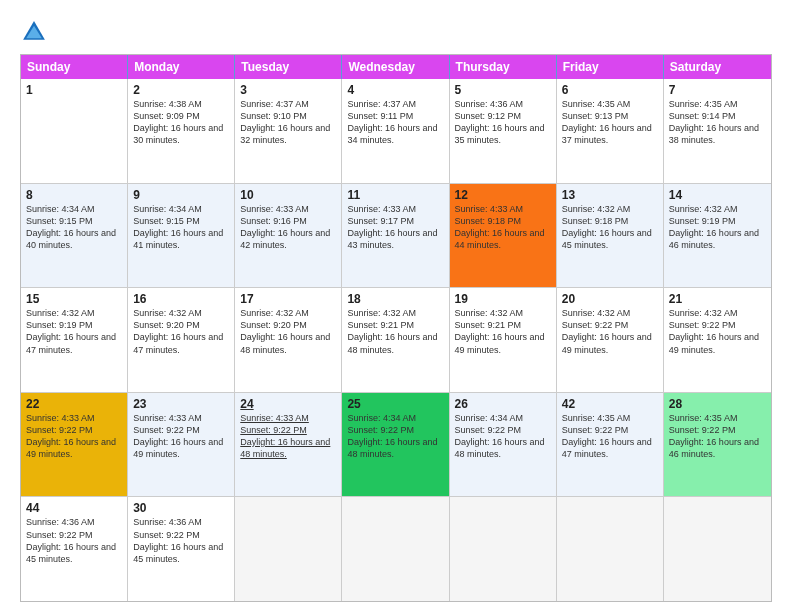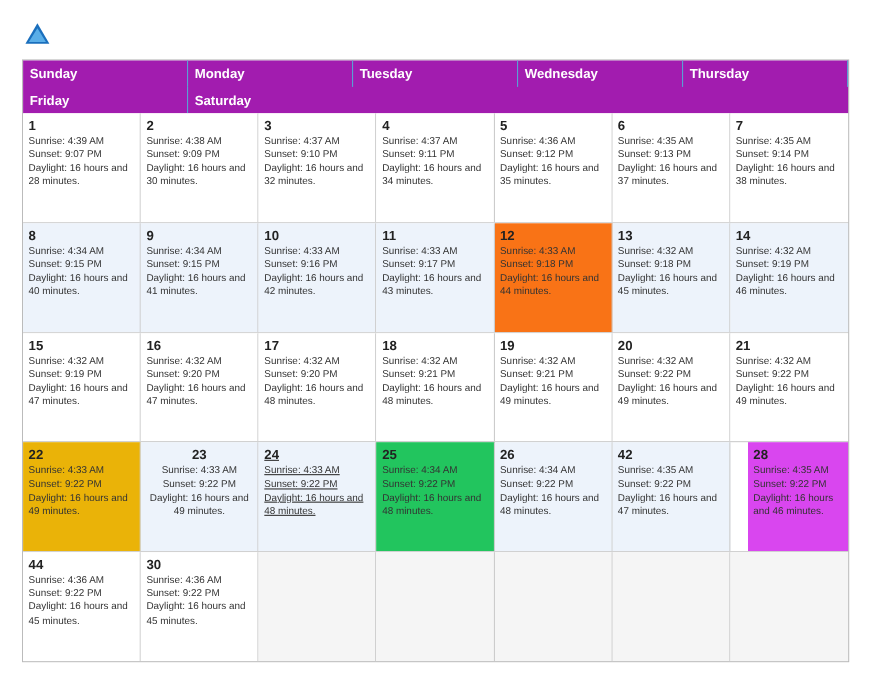--- a/index.html
+++ b/index.html
@@ -59,22 +59,22 @@
       margin-top: 2px;
     }
     .calendar {
       flex: 1;
       display: flex;
       flex-direction: column;
       border: 1px solid #bbb;
     }
     .cal-header-row {
       display: grid;
-      grid-template-columns: repeat(5, 1fr);
-      background: #a21caf;
+      grid-template-columns: repeat(7, 1fr);
+      background: #d946ef;
     }
     .cal-header-cell {
       color: #fff;
       font-size: 12px;
       font-weight: bold;
       text-align: left;
       padding: 5px 6px;
       border-right: 1px solid #5a9fd4;
     }
     .cal-header-cell:last-child { border-right: none; }
@@ -147,21 +147,20 @@
         <div class="cal-header-cell">Tuesday</div>
         <div class="cal-header-cell">Wednesday</div>
         <div class="cal-header-cell">Thursday</div>
         <div class="cal-header-cell">Friday</div>
         <div class="cal-header-cell">Saturday</div>
       </div>
     <div class="cal-body">
     <div class="cal-week">
           <div class="cal-cell">
             <span class="day-number">1</span>
-            <div class="cell-text">Sunrise: 4:39 AM<br>Sunset: 9:07 PM<br>Daylight: 16 hours and 28 minutes.</div>
           </div>
           <div class="cal-cell">
             <span class="day-number">2</span>
             <div class="cell-text">Sunrise: 4:38 AM<br>Sunset: 9:09 PM<br>Daylight: 16 hours and 30 minutes.</div>
           </div>
           <div class="cal-cell">
             <span class="day-number">3</span>
             <div class="cell-text">Sunrise: 4:37 AM<br>Sunset: 9:10 PM<br>Daylight: 16 hours and 32 minutes.</div>
           </div>
           <div class="cal-cell">
@@ -239,41 +238,41 @@
           <div class="cal-cell">
             <span class="day-number">21</span>
             <div class="cell-text">Sunrise: 4:32 AM<br>Sunset: 9:22 PM<br>Daylight: 16 hours and 49 minutes.</div>
           </div>
         </div>
         <div class="cal-week">
           <div class="cal-cell" style="background: #eab308;">
             <span class="day-number">22</span>
             <div class="cell-text">Sunrise: 4:33 AM<br>Sunset: 9:22 PM<br>Daylight: 16 hours and 49 minutes.</div>
           </div>
-          <div class="cal-cell" style="background: rgb(237, 243, 251); text-align: center;">
+          <div class="cal-cell" style="background: rgb(237, 243, 251);">
             <span class="day-number">23</span>
             <div class="cell-text">Sunrise: 4:33 AM<br>Sunset: 9:22 PM<br>Daylight: 16 hours and 49 minutes.</div>
           </div>
           <div class="cal-cell" style="background: rgb(237, 243, 251); text-decoration: underline;">
             <span class="day-number">24</span>
             <div class="cell-text">Sunrise: 4:33 AM<br>Sunset: 9:22 PM<br>Daylight: 16 hours and 48 minutes.</div>
           </div>
           <div class="cal-cell" style="background: #22c55e;">
             <span class="day-number">25</span>
             <div class="cell-text">Sunrise: 4:34 AM<br>Sunset: 9:22 PM<br>Daylight: 16 hours and 48 minutes.</div>
           </div>
           <div class="cal-cell" style="background: rgb(237, 243, 251);">
             <span class="day-number">26</span>
             <div class="cell-text">Sunrise: 4:34 AM<br>Sunset: 9:22 PM<br>Daylight: 16 hours and 48 minutes.</div>
           </div>
           <div class="cal-cell" style="background: rgb(237, 243, 251);">
             <span class="day-number">42</span>
             <div class="cell-text">Sunrise: 4:35 AM<br>Sunset: 9:22 PM<br>Daylight: 16 hours and 47 minutes.</div>
           </div>
-          <div class="cal-cell" style="background: #d946ef; margin-left: 16px;">
+          <div class="cal-cell" style="background: #86efac;">
             <span class="day-number">28</span>
             <div class="cell-text">Sunrise: 4:35 AM<br>Sunset: 9:22 PM<br>Daylight: 16 hours and 46 minutes.</div>
           </div>
         </div>
         <div class="cal-week">
           <div class="cal-cell">
             <span class="day-number">44</span>
             <div class="cell-text">Sunrise: 4:36 AM<br>Sunset: 9:22 PM<br>Daylight: 16 hours and 45 minutes.</div>
           </div>
           <div class="cal-cell">

